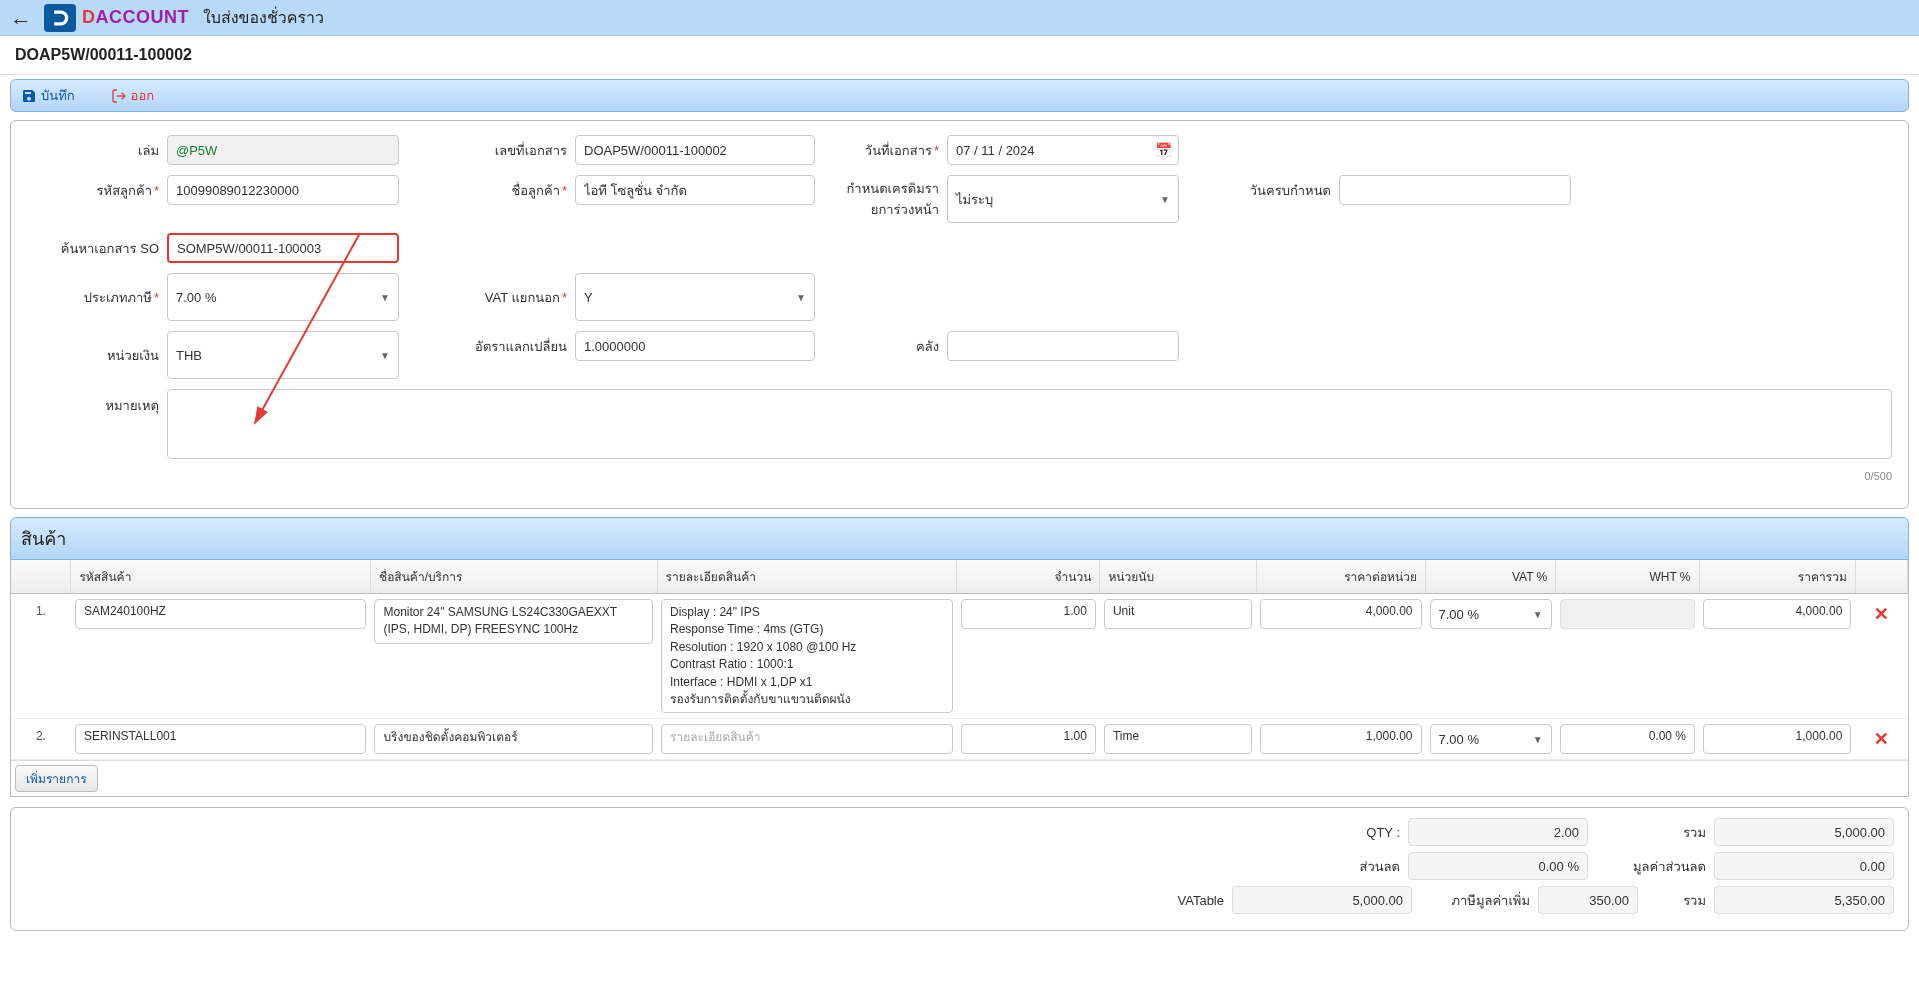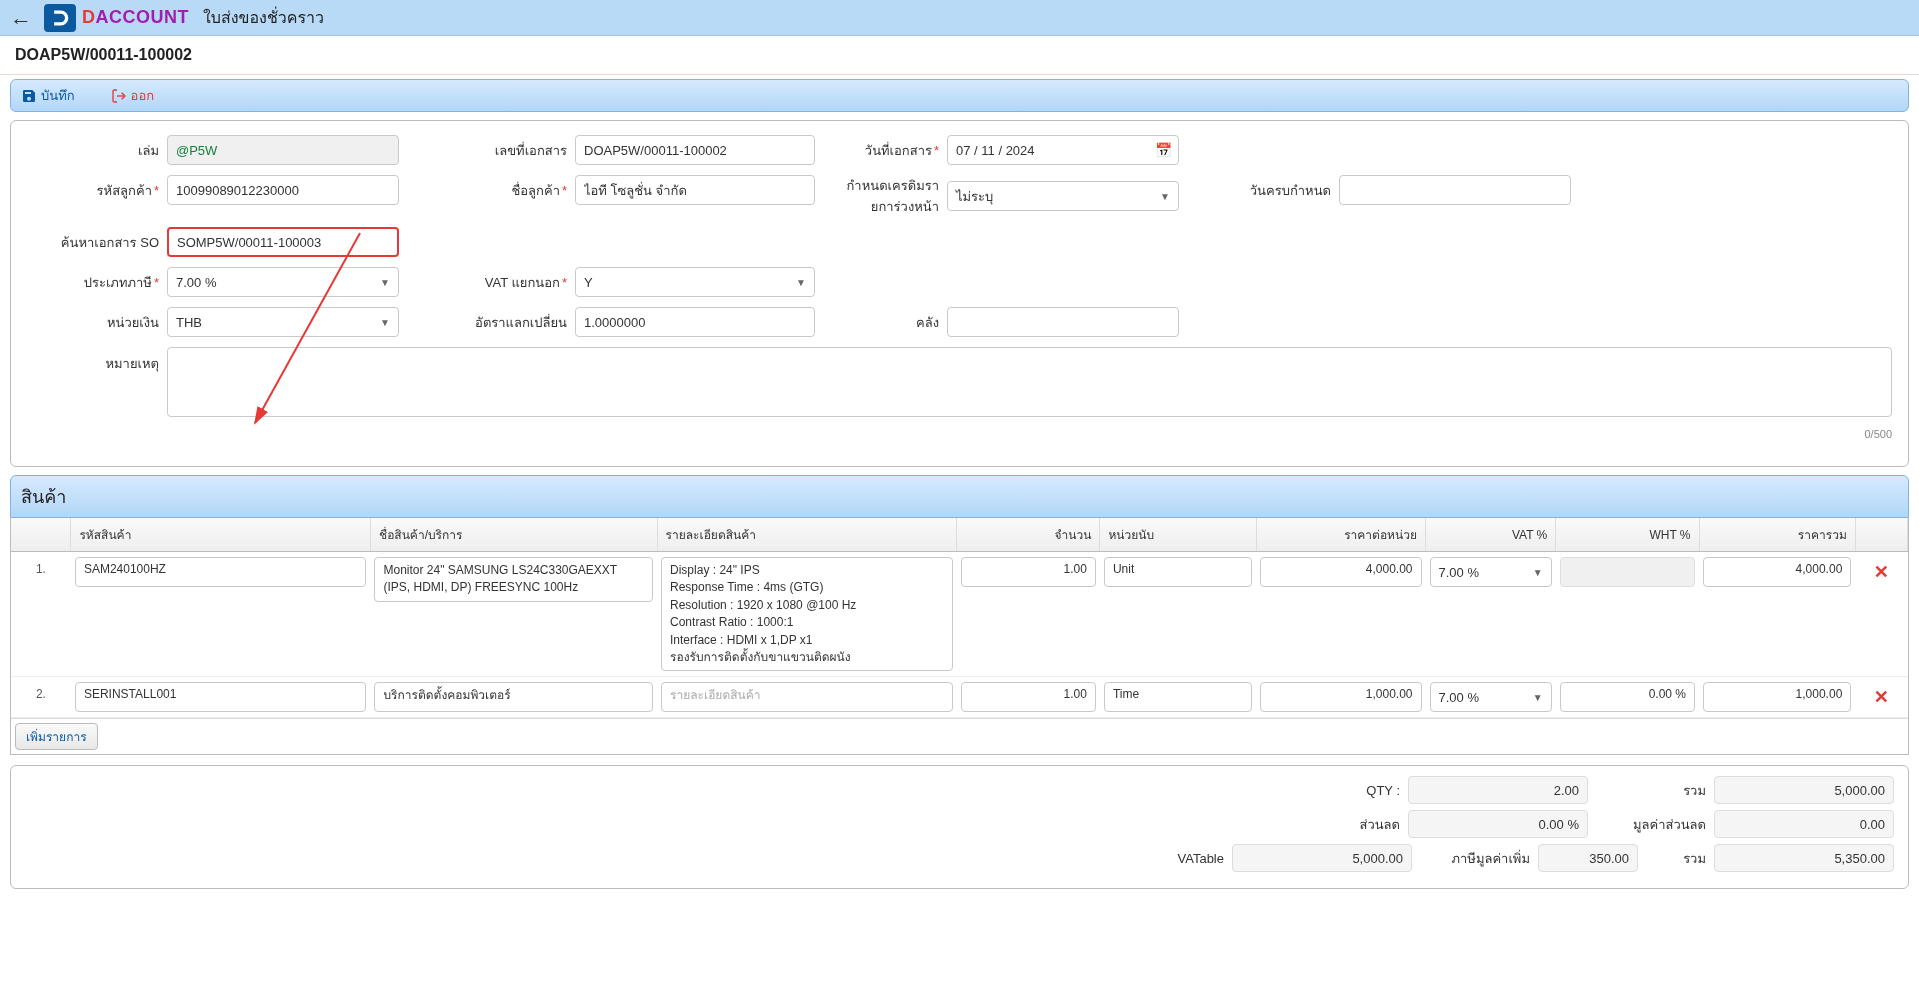--- a/index.html
+++ b/index.html
@@ -17,21 +17,21 @@
 .tb-btn { display:flex; align-items:center; gap:4px; cursor:pointer; color:#0b5aa0; font-size:13px; }
 .tb-btn.exit { color:#e53935; }
 .tb-icon { width:16px; height:16px; display:inline-flex; align-items:center; justify-content:center; }
 .form-panel { margin: 0 10px; border:1px solid #bbb; border-radius:6px; padding: 14px 16px 16px 16px; background:#fff; }
 .form-row { display:flex; margin-bottom: 10px; align-items:flex-start; }
 .form-group { display:flex; align-items:center; }
 .form-label { text-align:right; padding-right:8px; color:#333; font-size:13px; }
 .req::after { content:"*"; color:#e53935; margin-left:2px; }
 .input, .ro-input { height:30px; border:1px solid #c9c9c9; border-radius:4px; padding:0 8px; font-size:13px; background:#fff; color:#333; }
 .ro-input { background:#f0f0f0; color:#15803d; }
-.select { height:30px; border:1px solid #c9c9c9; border-radius:4px; padding:0 24px 0 8px; font-size:13px; background:#fff; color:#333; position:relative; display:flex; align-items:center; justify-content:space-between; cursor:pointer; }
+.select { height:48px; border:1px solid #c9c9c9; border-radius:4px; padding:0 24px 0 8px; font-size:13px; background:#fff; color:#333; position:relative; display:flex; align-items:center; justify-content:space-between; cursor:pointer; }
 .select .caret { position:absolute; right:8px; top:50%; transform:translateY(-50%); font-size:10px; color:#666; }
 .date-input { position:relative; display:inline-block; }
 .date-input .cal { position:absolute; right:6px; top:50%; transform:translateY(-50%); color:#1976d2; font-size:14px; }
 .textarea { width:100%; height:70px; border:1px solid #c9c9c9; border-radius:4px; padding:6px 8px; font-size:13px; resize:none; }
 .char-count { text-align:right; font-size:11px; color:#888; margin-top:8px; }
 .highlight-box { border:2px solid #e53935 !important; }
 .arrow-svg { position:absolute; pointer-events:none; z-index:50; }
 .section-header { margin: 8px 10px 0 10px; background: linear-gradient(#d6eaff,#b2d6f7); border:1px solid #7fb4e2; border-radius:6px 6px 0 0; padding:6px 10px; font-size:18px; color:#222; }
 .grid-wrap { margin:0 10px; border-left:1px solid #bbb; border-right:1px solid #bbb; border-bottom:1px solid #bbb; background:#fff; }
 .grid { width:100%; border-collapse:collapse; table-layout: fixed; }
@@ -265,21 +265,21 @@
           <td>
             <span class="delete-x">✕</span>
           </td>
         </tr>
         <tr>
           <td class="num">2.</td>
           <td>
             <div class="cell-input">SERINSTALL001</div>
           </td>
           <td>
-            <div class="cell-input ta">บริการติดตั้งคอมพิวเตอร์</div>
+            <div class="cell-input ta">บริงของชิดตั้งคอมพิวเตอร์</div>
           </td>
           <td>
             <div class="cell-input ta" style="color:#aaa;">รายละเอียดสินค้า</div>
           </td>
           <td>
             <div class="cell-input right">1.00</div>
           </td>
           <td>
             <div class="cell-input">Time</div>
           </td>

